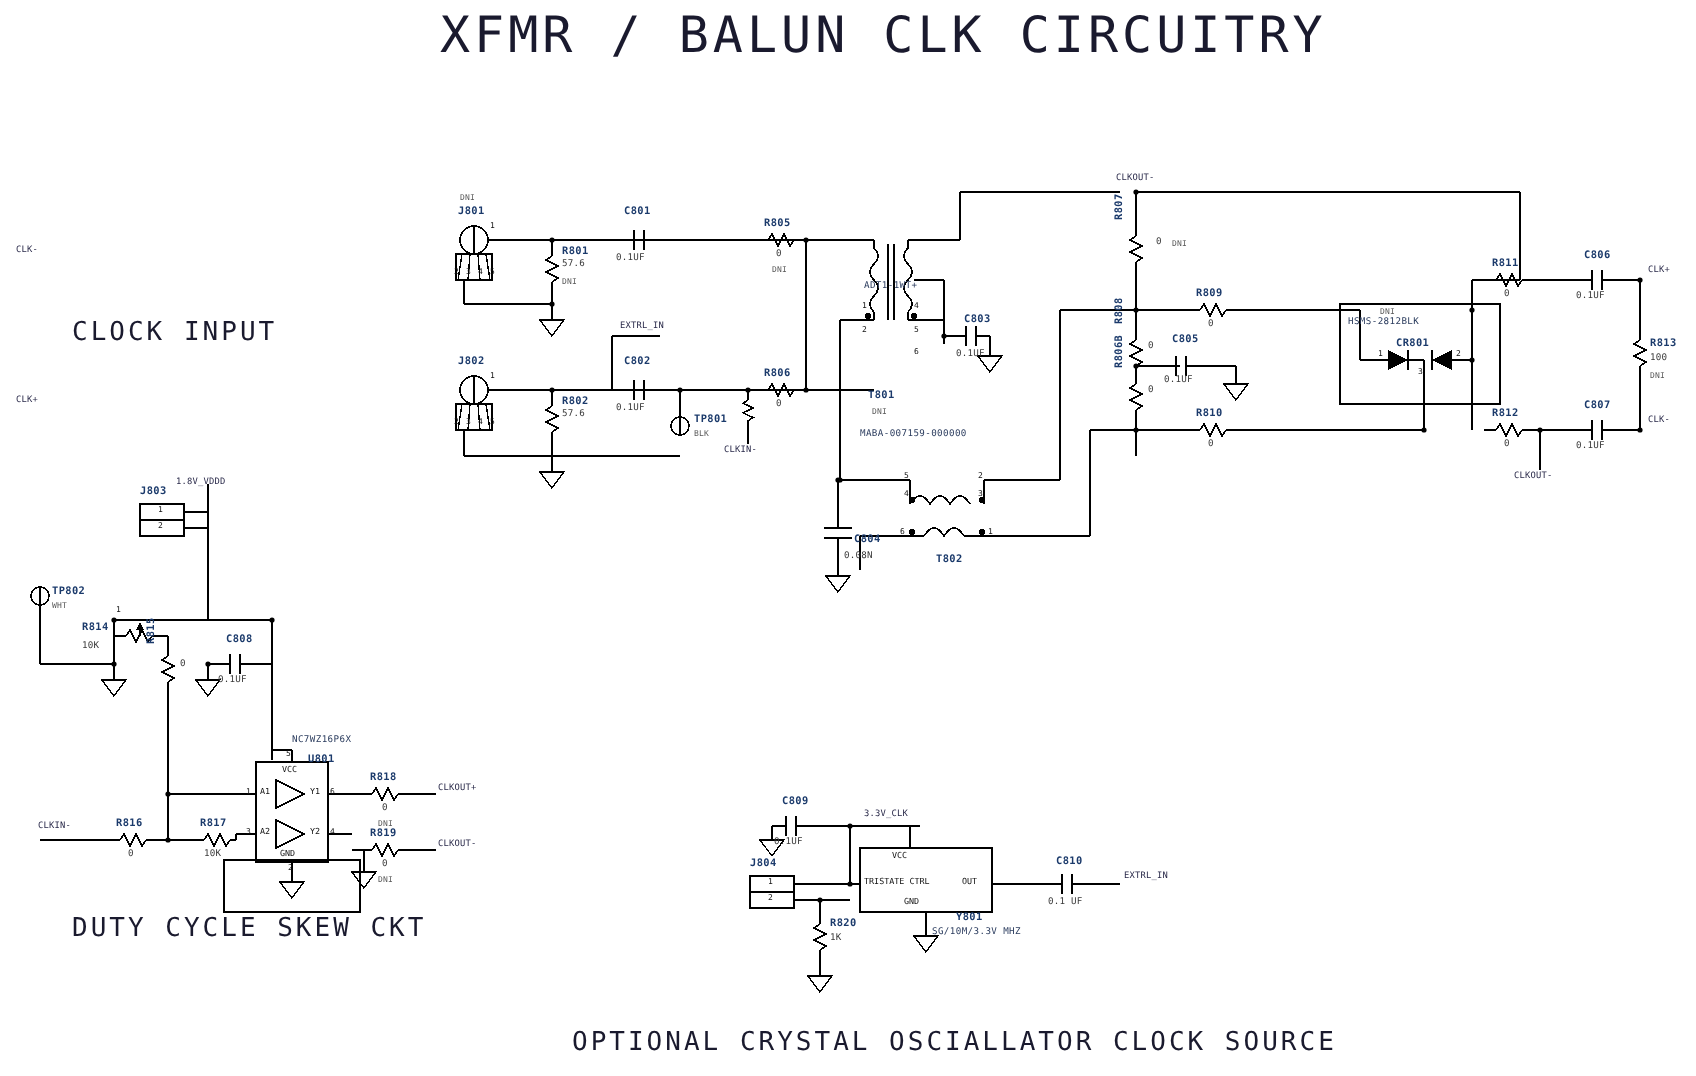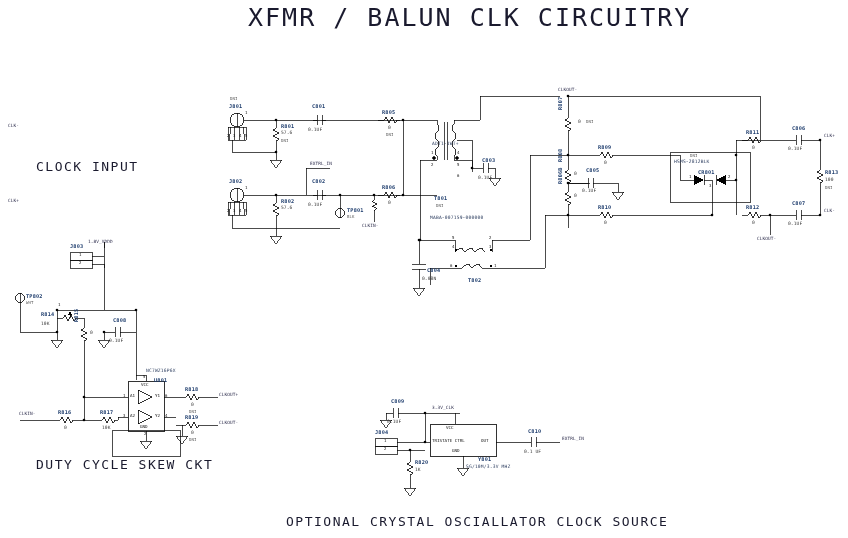--- a/index.html
+++ b/index.html
@@ -18,21 +18,21 @@
   .net{font-size:4.4px;color:#2a2a4a;letter-spacing:.1px;}
   .pin{font-size:4px;color:#111;}
   .part{font-size:4.6px;color:#2b3c5e;letter-spacing:.2px;}
   .ic{font-size:4.2px;color:#111;}
 </style>
 </head>
 <body>
 
 <div class="sheet">
 
-  <div class="lbl title" style="left:248px;top:5px;">XFMR / BALUN CLK CIRCUITRY</div>
+  <div class="lbl title" style="left:220px;top:5px;">XFMR / BALUN CLK CIRCUITRY</div>
 
   <div class="lbl section" style="left:36px;top:160px;">CLOCK INPUT</div>
   <div class="lbl section" style="left:286px;top:515px;">OPTIONAL CRYSTAL OSCIALLATOR CLOCK SOURCE</div>
   <div class="lbl section" style="left:36px;top:458px;">DUTY CYCLE SKEW CKT</div>
 
   <svg class="wires" viewBox="0 0 848 538">
     <g stroke="#000" stroke-width="0.7" fill="none" shape-rendering="crispEdges">
 
       <circle cx="237" cy="120" r="7" stroke-width="0.8"></circle>
       <line x1="237" y1="113" x2="237" y2="127"></line>

